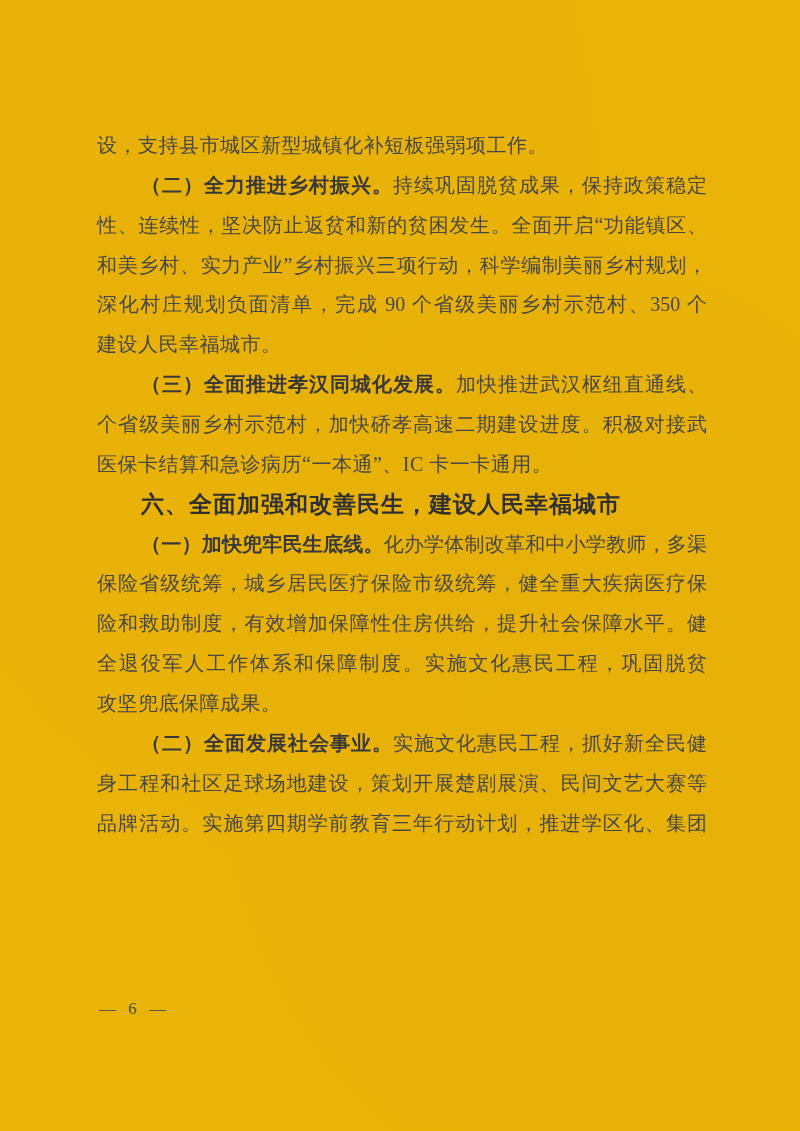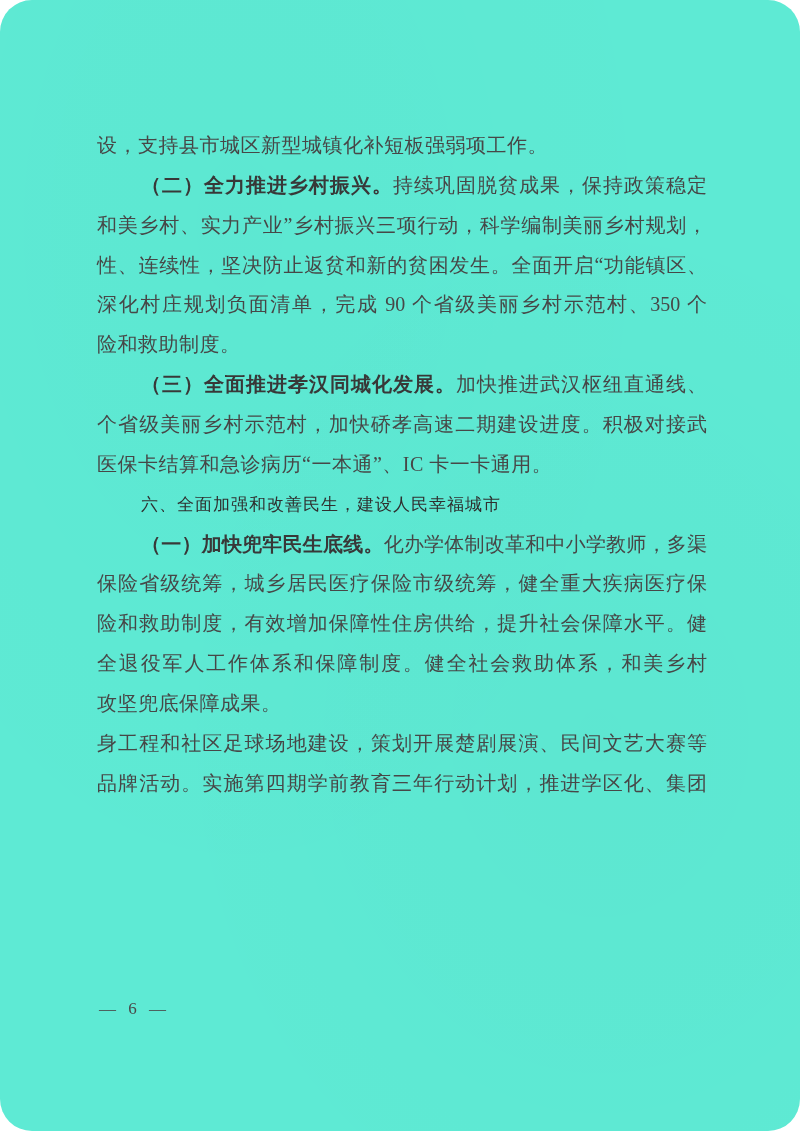--- a/index.html
+++ b/index.html
@@ -4,24 +4,23 @@
 <style>
   html, body {
     margin: 0;
     padding: 0;
     background: #ffffff;
   }
   .page {
     position: relative;
     width: 800px;
     height: 1131px;
-    background: #5eead4;
+    background: #eab308;
     overflow: hidden;
     font-family: "Liberation Serif", serif;
-    border-radius: 32px;
   }
   
   .page::before {
     content: "";
     position: absolute;
     inset: 0;
     background:
       radial-gradient(ellipse at 30% 20%, rgba(0,0,0,0.012), transparent 60%),
       radial-gradient(ellipse at 75% 65%, rgba(0,0,0,0.015), transparent 55%);
     pointer-events: none;
@@ -49,22 +48,22 @@
   }
   .line.indent {
     padding-left: 44px;
   }
   .line .lead {
     font-weight: bold;
     color: #383838;
   }
   .line.heading {
     font-family: "Liberation Sans", sans-serif;
-    font-weight: normal;
-    font-size: 17px;
+    font-weight: bold;
+    font-size: 23px;
     color: #2f2f2f;
     letter-spacing: 1px;
   }
   .pagenum {
     position: absolute;
     left: 99px;
     top: 995px;
     height: 28px;
     line-height: 28px;
     font-size: 17px;
@@ -75,36 +74,37 @@
 </style>
 </head>
 <body>
 
 <div class="page">
   <div class="textblock">
 
     <div class="line">设，支持县市城区新型城镇化补短板强弱项工作。</div>
 
     <div class="line indent just"><span class="lead">（二）全力推进乡村振兴。</span><span>持续巩固脱贫成果，保持政策稳定</span></div>
+    <div class="line just">性、连续性，坚决防止返贫和新的贫困发生。全面开启“功能镇区、</div>
     <div class="line just">和美乡村、实力产业”乡村振兴三项行动，科学编制美丽乡村规划，</div>
-    <div class="line just">性、连续性，坚决防止返贫和新的贫困发生。全面开启“功能镇区、</div>
     <div class="line just">深化村庄规划负面清单，完成 90 个省级美丽乡村示范村、350 个</div>
-    <div class="line">险和救助制度。</div>
+    <div class="line">建设人民幸福城市。</div>
 
     <div class="line indent just"><span class="lead">（三）全面推进孝汉同城化发展。</span><span>加快推进武汉枢纽直通线、</span></div>
     <div class="line just">个省级美丽乡村示范村，加快硚孝高速二期建设进度。积极对接武</div>
     <div class="line">医保卡结算和急诊病历“一本通”、IC 卡一卡通用。</div>
 
     <div class="line heading indent">六、全面加强和改善民生，建设人民幸福城市</div>
 
     <div class="line indent just"><span class="lead">（一）加快兜牢民生底线。</span><span>化办学体制改革和中小学教师，多渠</span></div>
     <div class="line just">保险省级统筹，城乡居民医疗保险市级统筹，健全重大疾病医疗保</div>
     <div class="line just">险和救助制度，有效增加保障性住房供给，提升社会保障水平。健</div>
-    <div class="line just">全退役军人工作体系和保障制度。健全社会救助体系，和美乡村</div>
+    <div class="line just">全退役军人工作体系和保障制度。实施文化惠民工程，巩固脱贫</div>
     <div class="line">攻坚兜底保障成果。</div>
 
+    <div class="line indent just"><span class="lead">（二）全面发展社会事业。</span><span>实施文化惠民工程，抓好新全民健</span></div>
     <div class="line just">身工程和社区足球场地建设，策划开展楚剧展演、民间文艺大赛等</div>
     <div class="line just">品牌活动。实施第四期学前教育三年行动计划，推进学区化、集团</div>
 
   </div>
 
   <div class="pagenum">— 6 —</div>
 </div>
 
 </body></html>

